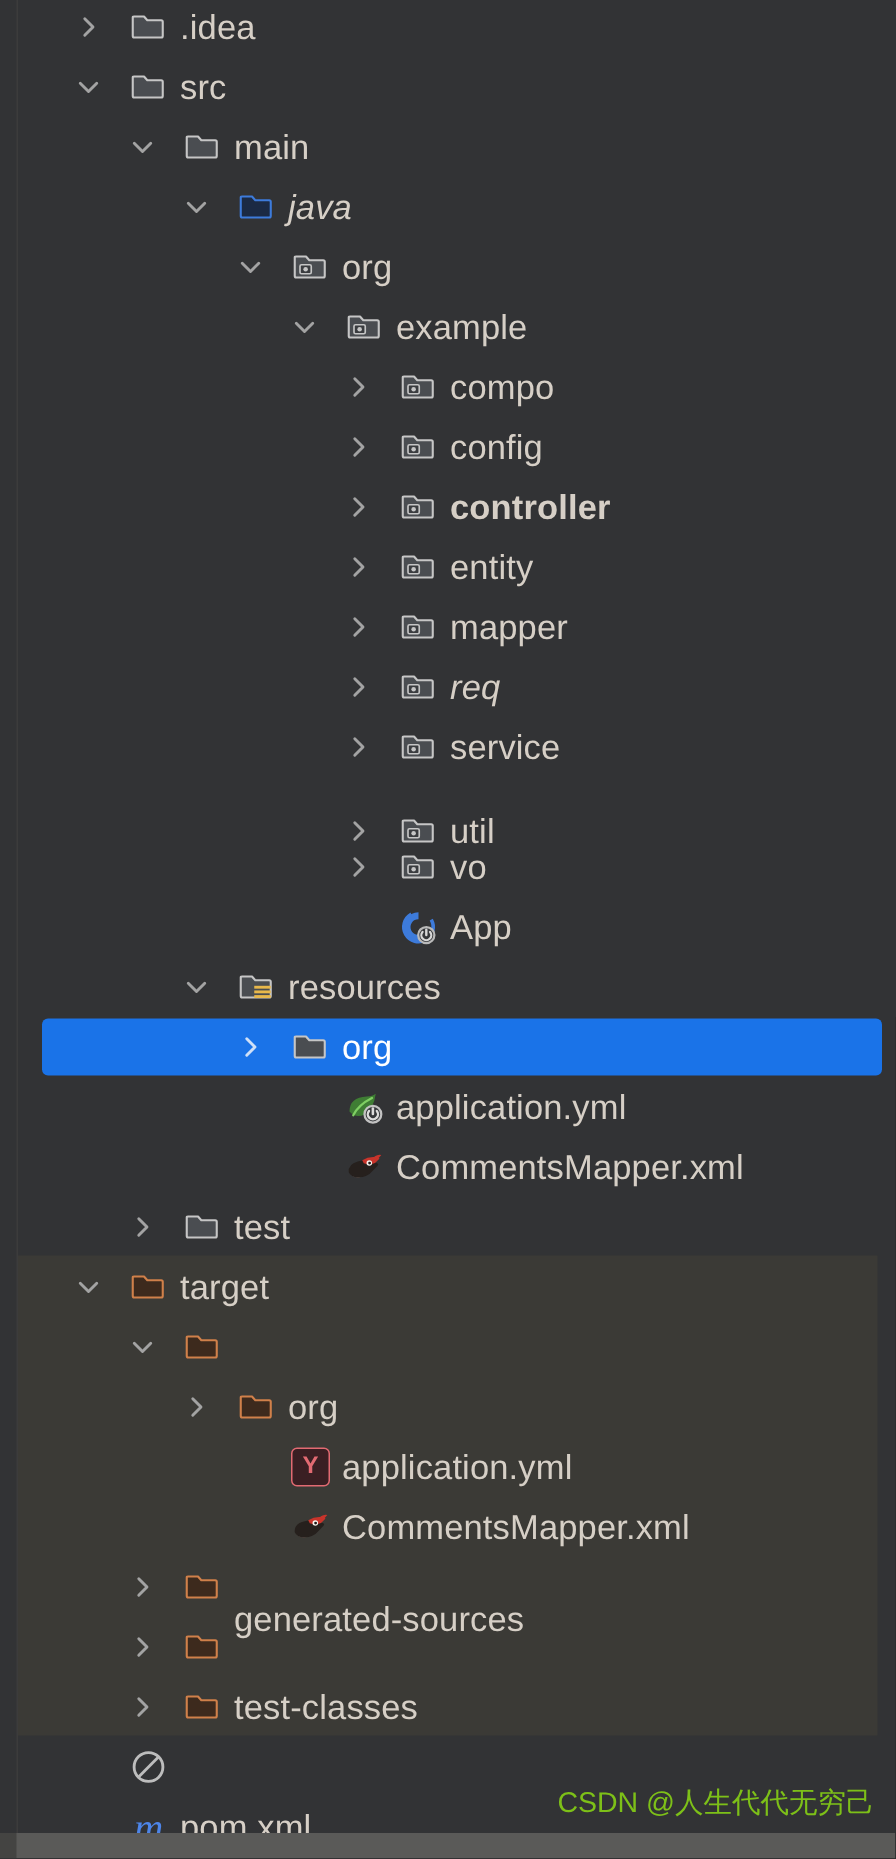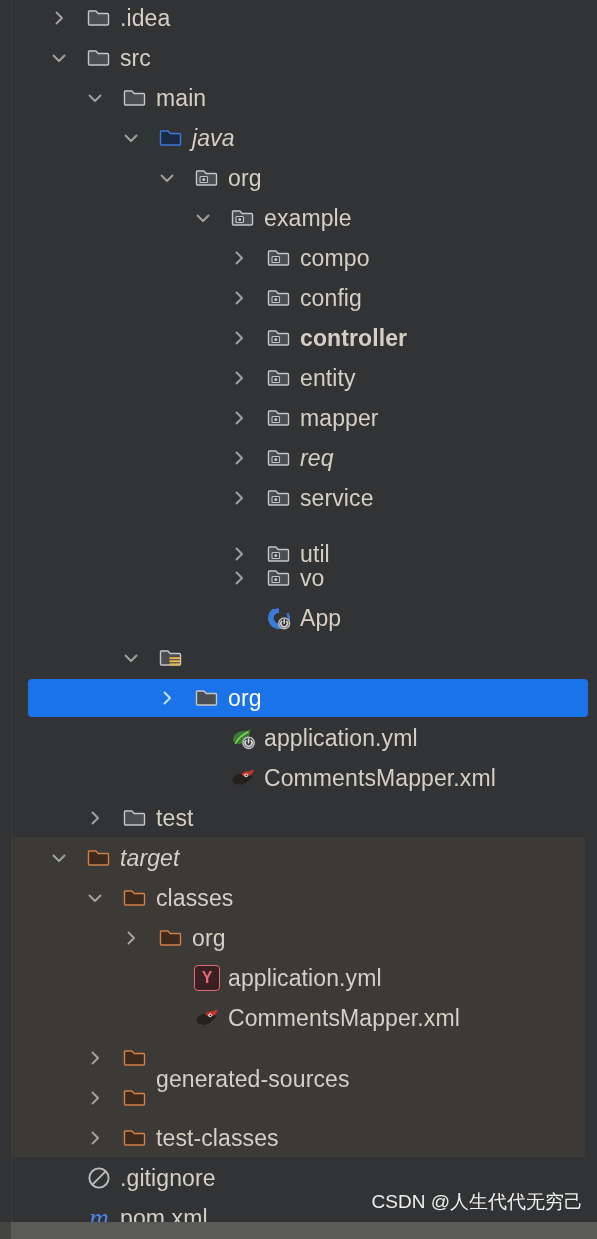--- a/index.html
+++ b/index.html
@@ -88,21 +88,21 @@
     letter-spacing: 0.1px;
   }
   .label.dir    { color: #d6cfc6; }
   .label.sel-tx { color: #ffffff; }
 
   .watermark {
     position: absolute;
     right: 14px;
     bottom: 24px;
     font-size: 19px;
-    color: #ffffff;
+    color: #84cc16;
     opacity: .92;
     z-index: 5;
     white-space: nowrap;
   }
   .bottombar {
     position: absolute;
     left: 0;
     bottom: 0;
     width: 597px;
     height: 17px;
@@ -361,20 +361,21 @@
           </svg>
         </div>
         <div class="icon" style="left: 158px;">
           <svg width="26" height="26" viewBox="0 0 26 26" xmlns="http://www.w3.org/2000/svg">
             <path d="M2.5 6.5 L2.5 19 Q2.5 20 3.5 20 L21.5 20 Q22.5 20 22.5 19 L22.5 9.5 Q22.5 8.5 21.5 8.5 L12.2 8.5 L10.0 6 L3.5 6 Q2.5 6 2.5 6.5 Z" fill="#4a4d51" stroke="#c6c6c6" stroke-width="1.4" stroke-linejoin="round"></path>
             <rect x="11.5" y="12.2" width="11" height="1.9" fill="#e8b84b"></rect>
             <rect x="11.5" y="15.3" width="11" height="1.9" fill="#e8b84b"></rect>
             <rect x="11.5" y="18.4" width="11" height="1.9" fill="#e8b84b"></rect>
           </svg>
         </div>
+        <div class="label dir" style="left: 192px;">resources</div>
       </div>
       <div class="row" style="top: 678px;">
         <div class="sel"></div>
         <div class="arrow" style="left: 156px;">
           <svg width="16" height="16" viewBox="0 0 16 16">
             <path d="M5.5 2.5 L11 8 L5.5 13.5" fill="none" stroke="#cfe0f7" stroke-width="1.9" stroke-linecap="round" stroke-linejoin="round"></path>
           </svg>
         </div>
         <div class="icon" style="left: 194px;">
           <svg width="26" height="26" viewBox="0 0 26 26" xmlns="http://www.w3.org/2000/svg">
@@ -414,21 +415,21 @@
             <path d="M5.5 2.5 L11 8 L5.5 13.5" fill="none" stroke="#a3a3a3" stroke-width="1.9" stroke-linecap="round" stroke-linejoin="round"></path>
           </svg>
         </div>
         <div class="icon" style="left: 122px;">
           <svg width="26" height="26" viewBox="0 0 26 26" xmlns="http://www.w3.org/2000/svg">
             <path d="M2.5 6.5 L2.5 19 Q2.5 20 3.5 20 L21.5 20 Q22.5 20 22.5 19 L22.5 9.5 Q22.5 8.5 21.5 8.5 L12.2 8.5 L10.0 6 L3.5 6 Q2.5 6 2.5 6.5 Z" fill="#4a4d51" stroke="#c6c6c6" stroke-width="1.4" stroke-linejoin="round"></path>
           </svg>
         </div>
         <div class="label dir" style="left: 156px;">test</div>
       </div>
-      <div class="row" style="top: 838px; font-style: italic;">
+      <div class="row" style="top: 838px;">
         <div class="arrow" style="left: 48px;">
           <svg width="16" height="16" viewBox="0 0 16 16">
             <path d="M2.5 5.5 L8 11 L13.5 5.5" fill="none" stroke="#a3a3a3" stroke-width="1.9" stroke-linecap="round" stroke-linejoin="round"></path>
           </svg>
         </div>
         <div class="icon" style="left: 86px;">
           <svg width="26" height="26" viewBox="0 0 26 26" xmlns="http://www.w3.org/2000/svg">
             <path d="M2.5 6.5 L2.5 19 Q2.5 20 3.5 20 L21.5 20 Q22.5 20 22.5 19 L22.5 9.5 Q22.5 8.5 21.5 8.5 L12.2 8.5 L10.0 6 L3.5 6 Q2.5 6 2.5 6.5 Z" fill="#3d2a1d" stroke="#d0804a" stroke-width="1.4" stroke-linejoin="round"></path>
           </svg>
         </div>
@@ -438,21 +439,20 @@
         <div class="arrow" style="left: 84px;">
           <svg width="16" height="16" viewBox="0 0 16 16">
             <path d="M2.5 5.5 L8 11 L13.5 5.5" fill="none" stroke="#a3a3a3" stroke-width="1.9" stroke-linecap="round" stroke-linejoin="round"></path>
           </svg>
         </div>
         <div class="icon" style="left: 122px;">
           <svg width="26" height="26" viewBox="0 0 26 26" xmlns="http://www.w3.org/2000/svg">
             <path d="M2.5 6.5 L2.5 19 Q2.5 20 3.5 20 L21.5 20 Q22.5 20 22.5 19 L22.5 9.5 Q22.5 8.5 21.5 8.5 L12.2 8.5 L10.0 6 L3.5 6 Q2.5 6 2.5 6.5 Z" fill="#3d2a1d" stroke="#d0804a" stroke-width="1.4" stroke-linejoin="round"></path>
           </svg>
         </div>
-        <div class="label dir" style="left: 156px;">classes</div>
       </div>
       <div class="row" style="top: 918px;">
         <div class="arrow" style="left: 120px;">
           <svg width="16" height="16" viewBox="0 0 16 16">
             <path d="M5.5 2.5 L11 8 L5.5 13.5" fill="none" stroke="#a3a3a3" stroke-width="1.9" stroke-linecap="round" stroke-linejoin="round"></path>
           </svg>
         </div>
         <div class="icon" style="left: 158px;">
           <svg width="26" height="26" viewBox="0 0 26 26" xmlns="http://www.w3.org/2000/svg">
             <path d="M2.5 6.5 L2.5 19 Q2.5 20 3.5 20 L21.5 20 Q22.5 20 22.5 19 L22.5 9.5 Q22.5 8.5 21.5 8.5 L12.2 8.5 L10.0 6 L3.5 6 Q2.5 6 2.5 6.5 Z" fill="#3d2a1d" stroke="#d0804a" stroke-width="1.4" stroke-linejoin="round"></path>
@@ -519,21 +519,20 @@
         </div>
         <div class="label dir" style="left: 156px;">test-classes</div>
       </div>
       <div class="row" style="top: 1158px;">
         <div class="icon" style="left: 86px;">
           <svg width="26" height="26" viewBox="0 0 26 26" xmlns="http://www.w3.org/2000/svg">
             <circle cx="13" cy="13" r="9.6" fill="none" stroke="#bdbdbd" stroke-width="1.9"></circle>
             <line x1="6.4" y1="19.6" x2="19.6" y2="6.4" stroke="#bdbdbd" stroke-width="1.9"></line>
           </svg>
         </div>
-        <div class="label dir" style="left: 120px;">.gitignore</div>
       </div>
       <div class="row" style="top: 1198px;">
         <div class="icon" style="left: 86px;">
           <div style="width:24px;height:26px;display:flex;align-items:center;justify-content:center;">
             <span style="font-family:'Liberation Serif',serif;font-style:italic;font-size:27px;line-height:27px;color:#4d85e8;">m</span>
           </div>
         </div>
         <div class="label dir" style="left: 120px;">pom.xml</div>
       </div>
     </div>

